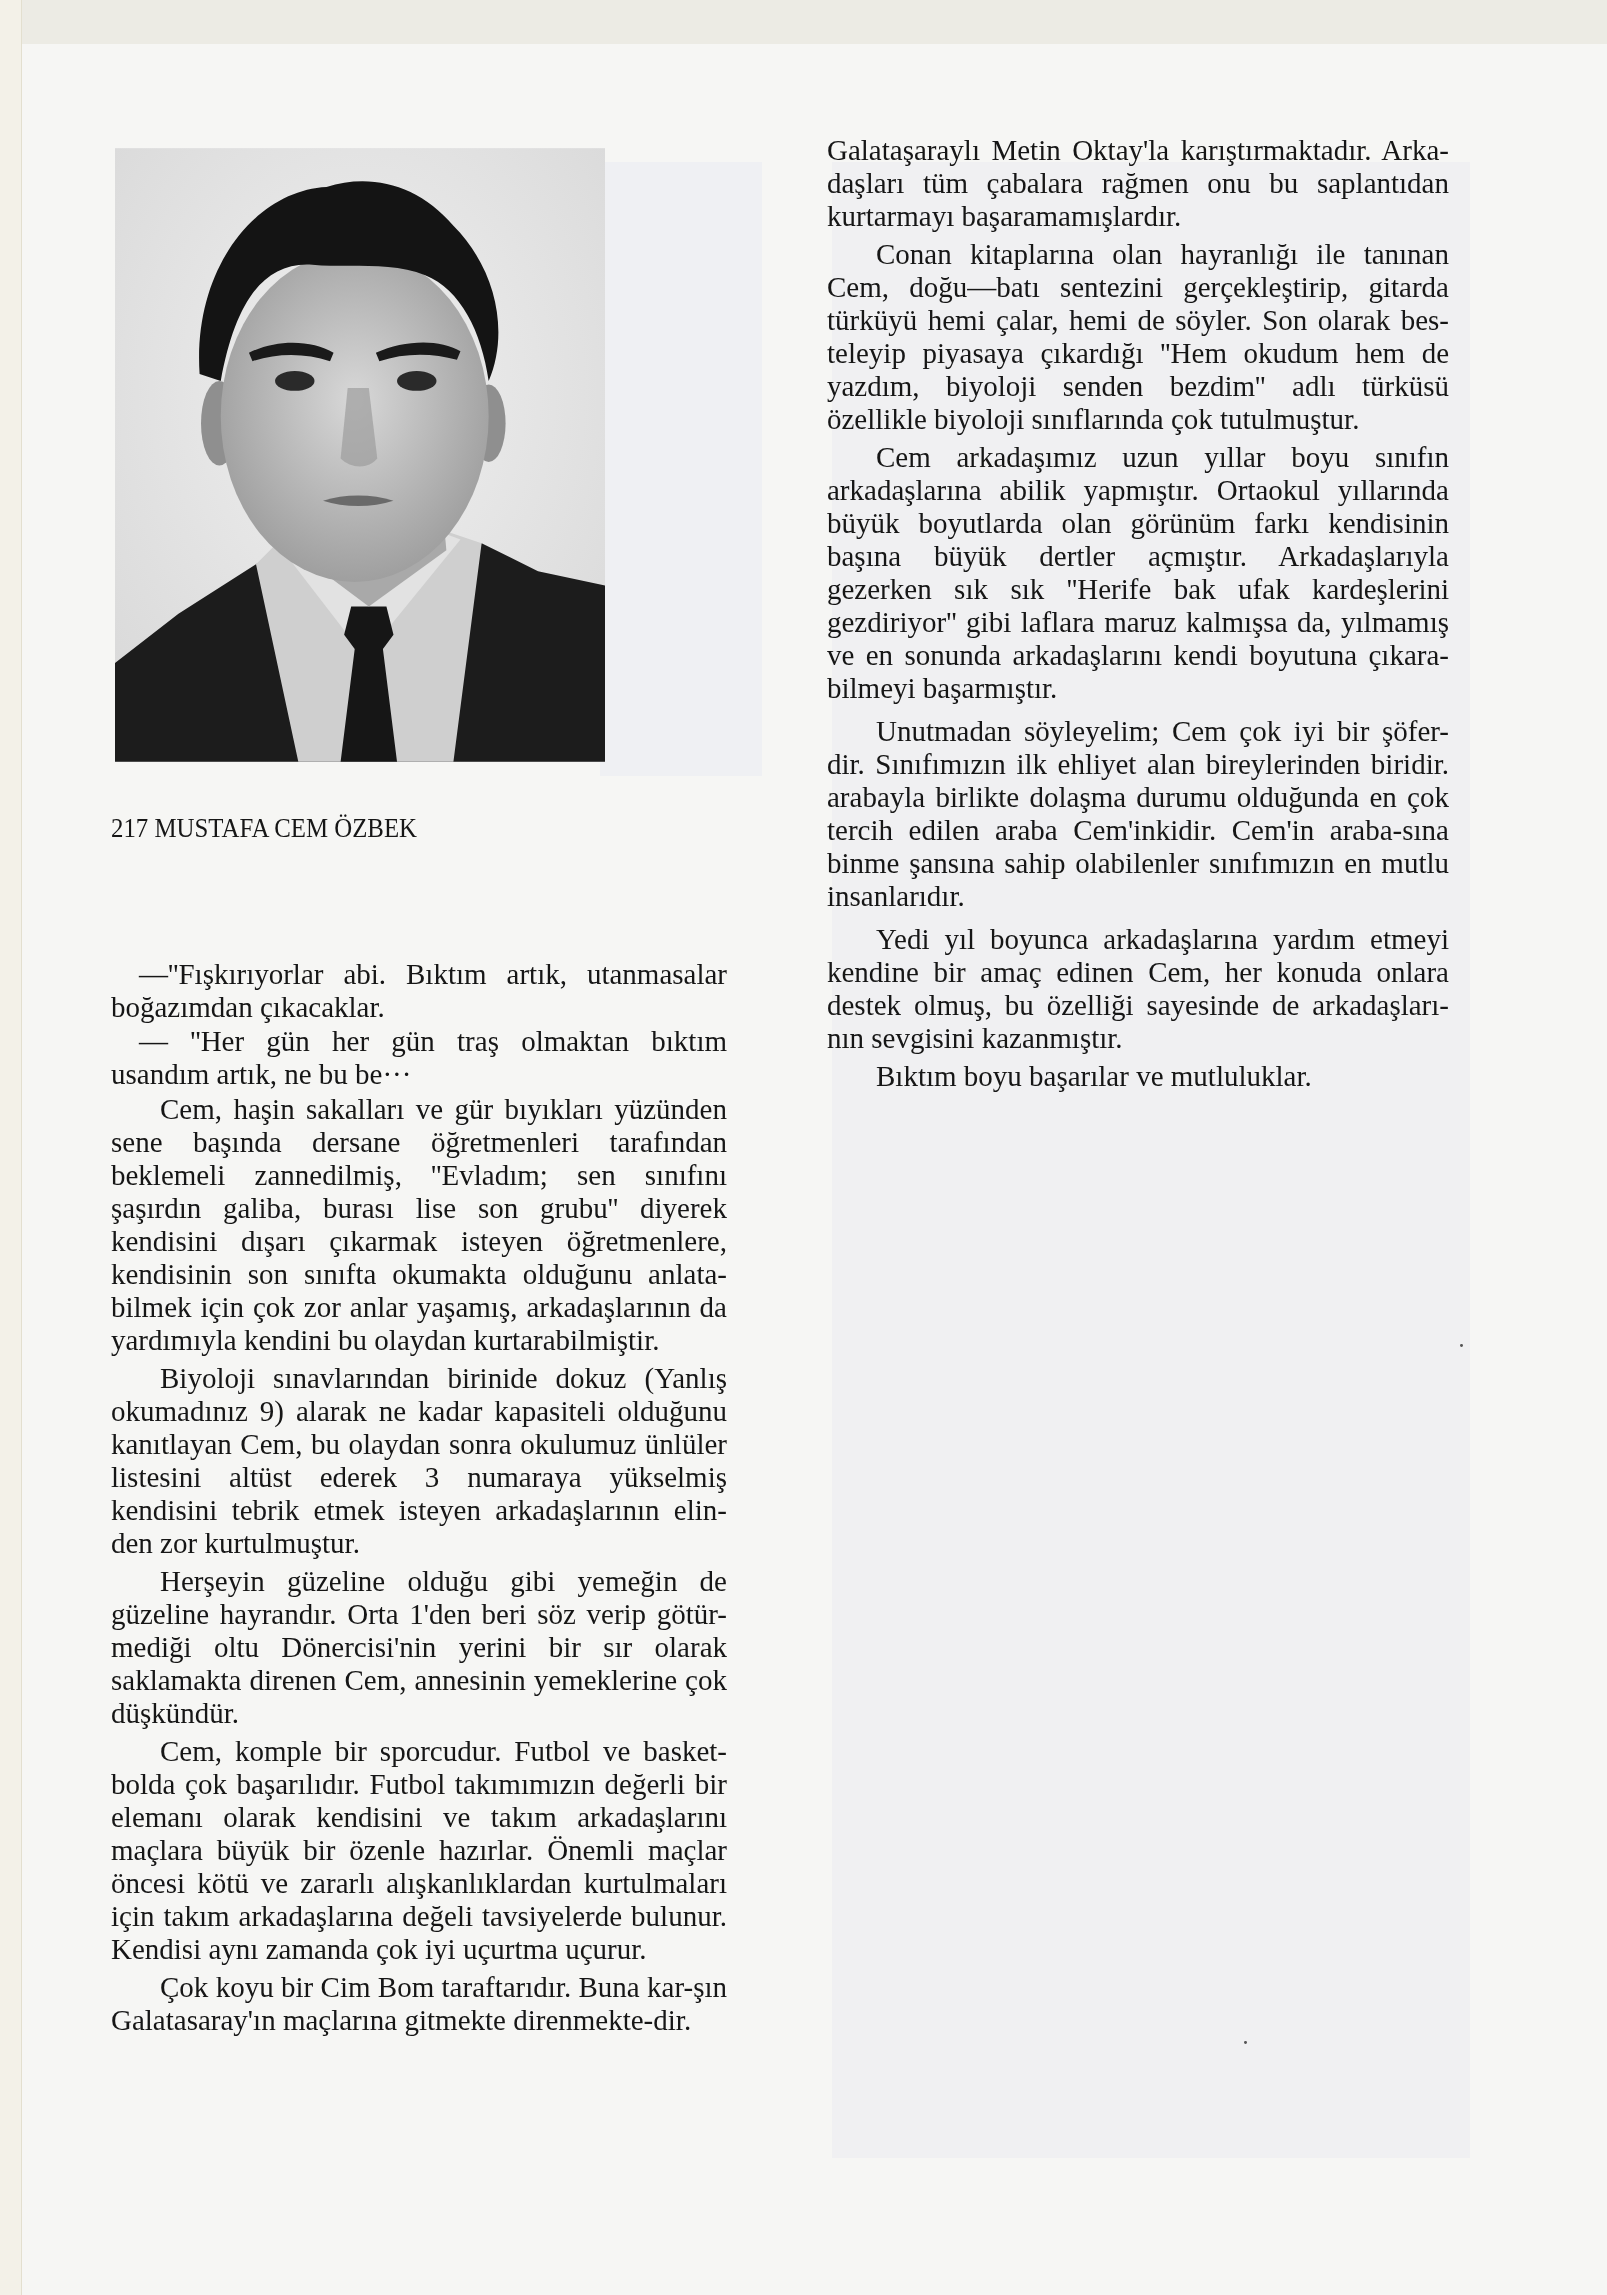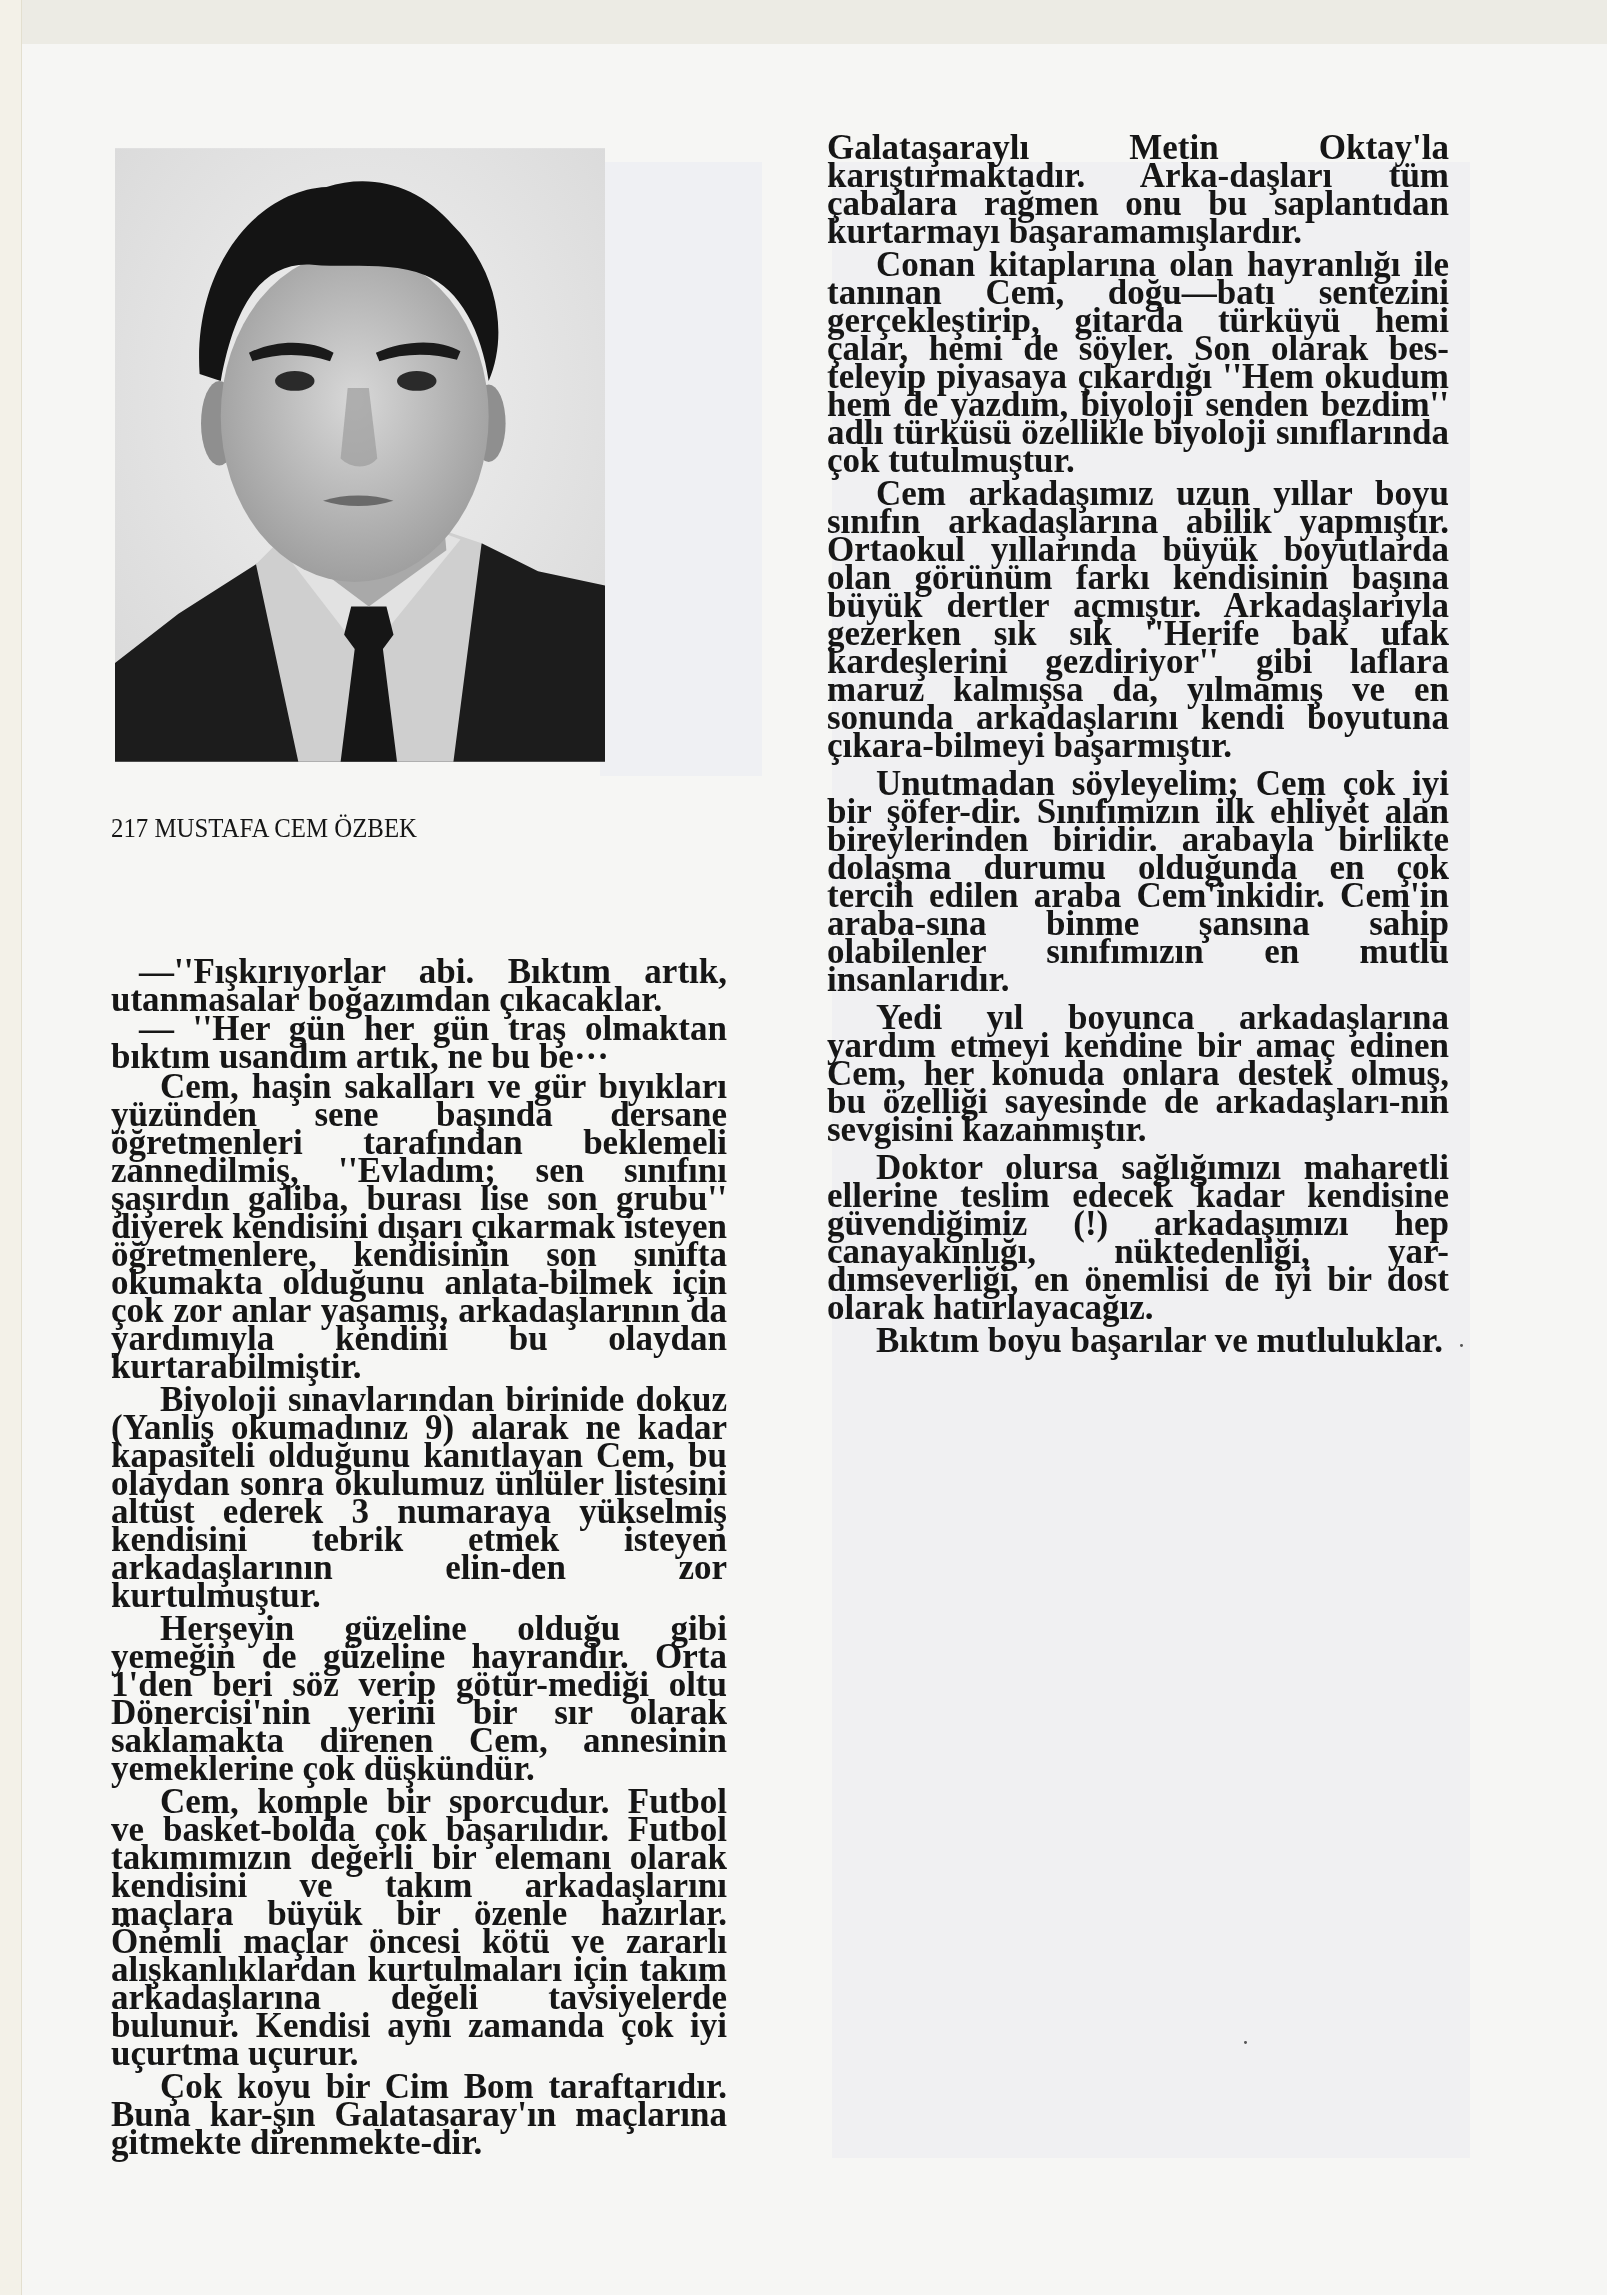--- a/index.html
+++ b/index.html
@@ -51,25 +51,24 @@
     font-size: 27px;
     letter-spacing: 0px;
     font-weight: normal;
     white-space: nowrap;
     transform: scaleX(0.92);
     transform-origin: left top;
   }
 
   .col {
     position: absolute;
-    font-size: 35px;
-    line-height: 28px;
+    font-size: 29px;
+    line-height: 33px;
     text-align: justify;
     font-stretch: condensed;
-    font-weight: bold;
   }
   .col-left { left: 111px; top: 916px; width: 616px; margin-top: 42px; }
   .col-right { left: 827px; top: 134px; width: 622px; }
 
   .col p {
     margin: 0 0 5px 0;
     text-indent: 49px;
     hyphens: manual;
   }
   .col p.noindent { text-indent: 0; }
@@ -145,19 +144,18 @@
   <p>Cem, komple bir sporcudur. Futbol ve basket-bolda çok başarılıdır. Futbol takımımızın değerli bir elemanı olarak kendisini ve takım arkadaşlarını maçlara büyük bir özenle hazırlar. Önemli maçlar öncesi kötü ve zararlı alışkanlıklardan kurtulmaları için takım arkadaşlarına değeli tavsiyelerde bulunur. Kendisi aynı zamanda çok iyi uçurtma uçurur.</p>
   <p>Çok koyu bir Cim Bom taraftarıdır. Buna kar-şın Galatasaray'ın maçlarına gitmekte direnmekte-dir.</p>
 </div>
 
 <div class="col col-right">
   <p class="noindent">Galataşaraylı Metin Oktay'la karıştırmaktadır. Arka-daşları tüm çabalara rağmen onu bu saplantıdan kurtarmayı başaramamışlardır.</p>
   <p>Conan kitaplarına olan hayranlığı ile tanınan Cem, doğu—batı sentezini gerçekleştirip, gitarda türküyü hemi çalar, hemi de söyler. Son olarak bes-teleyip piyasaya çıkardığı ''Hem okudum hem de yazdım, biyoloji senden bezdim'' adlı türküsü özellikle biyoloji sınıflarında çok tutulmuştur.</p>
   <p>Cem arkadaşımız uzun yıllar boyu sınıfın arkadaşlarına abilik yapmıştır. Ortaokul yıllarında büyük boyutlarda olan görünüm farkı kendisinin başına büyük dertler açmıştır. Arkadaşlarıyla gezerken sık sık ''Herife bak ufak kardeşlerini gezdiriyor'' gibi laflara maruz kalmışsa da, yılmamış ve en sonunda arkadaşlarını kendi boyutuna çıkara-bilmeyi başarmıştır.</p>
   <p class="gap">Unutmadan söyleyelim; Cem çok iyi bir şöfer-dir. Sınıfımızın ilk ehliyet alan bireylerinden biridir. arabayla birlikte dolaşma durumu olduğunda en çok tercih edilen araba Cem'inkidir. Cem'in araba-sına binme şansına sahip olabilenler sınıfımızın en mutlu insanlarıdır.</p>
   <p class="gap">Yedi yıl boyunca arkadaşlarına yardım etmeyi kendine bir amaç edinen Cem, her konuda onlara destek olmuş, bu özelliği sayesinde de arkadaşları-nın sevgisini kazanmıştır.</p>
-  <p class="gap">Doktor olursa sağlığımızı maharetli ellerine teslim edecek kadar kendisine güvendiğimiz (!) arkadaşımızı hep canayakınlığı, nüktedenliği, yar-dımseverliği, en önemlisi de iyi bir dost olarak hatırlayacağız.</p>
   <p>Bıktım boyu başarılar ve mutluluklar.</p>
 </div>
 
 <div class="speck" style="left:1460px; top:1344px;"></div>
 <div class="speck" style="left:1244px; top:2041px;"></div>
 
 
 </body></html>

